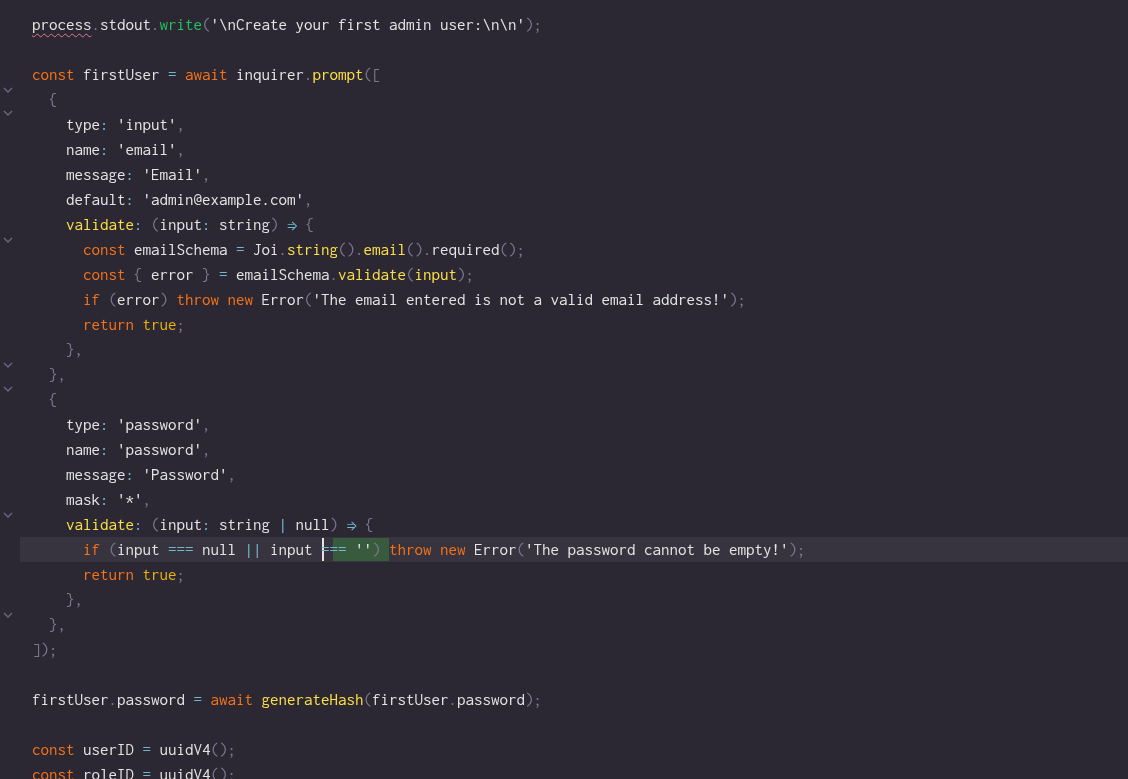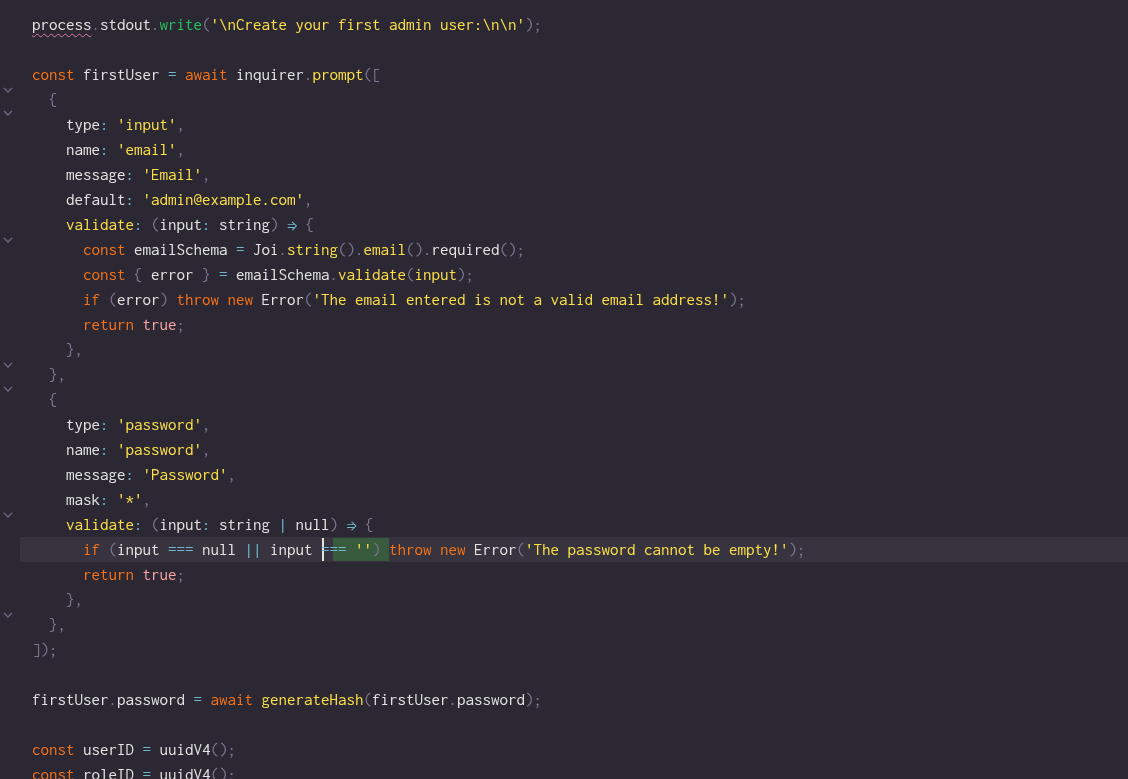--- a/index.html
+++ b/index.html
@@ -52,24 +52,24 @@
   .squig{
     text-decoration:underline wavy #d97aa0;
     text-decoration-thickness:1.2px;
     text-underline-offset:3px;
   }
   
   .c-id   {color:#e4e4e4}
   .c-punc {color:#7b7790}
   .c-op   {color:#6fb8cf}
   .c-func {color:#22c55e}
-  .c-str  {color:#fde047}
+  .c-str  {color:#e5e5e5}
   .c-kw   {color:#f97316}
   .c-var  {color:#fde047}
-  .c-bool {color:#fca5a5}
+  .c-bool {color:#eab308}
 </style>
 </head>
 <body>
 
 <div class="hl"></div>
 
 <div class="gutter" id="gutter">
     <div class="fold" style="top: 84px;">
       <svg width="10" height="10" viewBox="0 0 10 10">
         <path d="M1 3 L5 7 L9 3" fill="none" stroke="#6a6781" stroke-width="1.4"></path>

